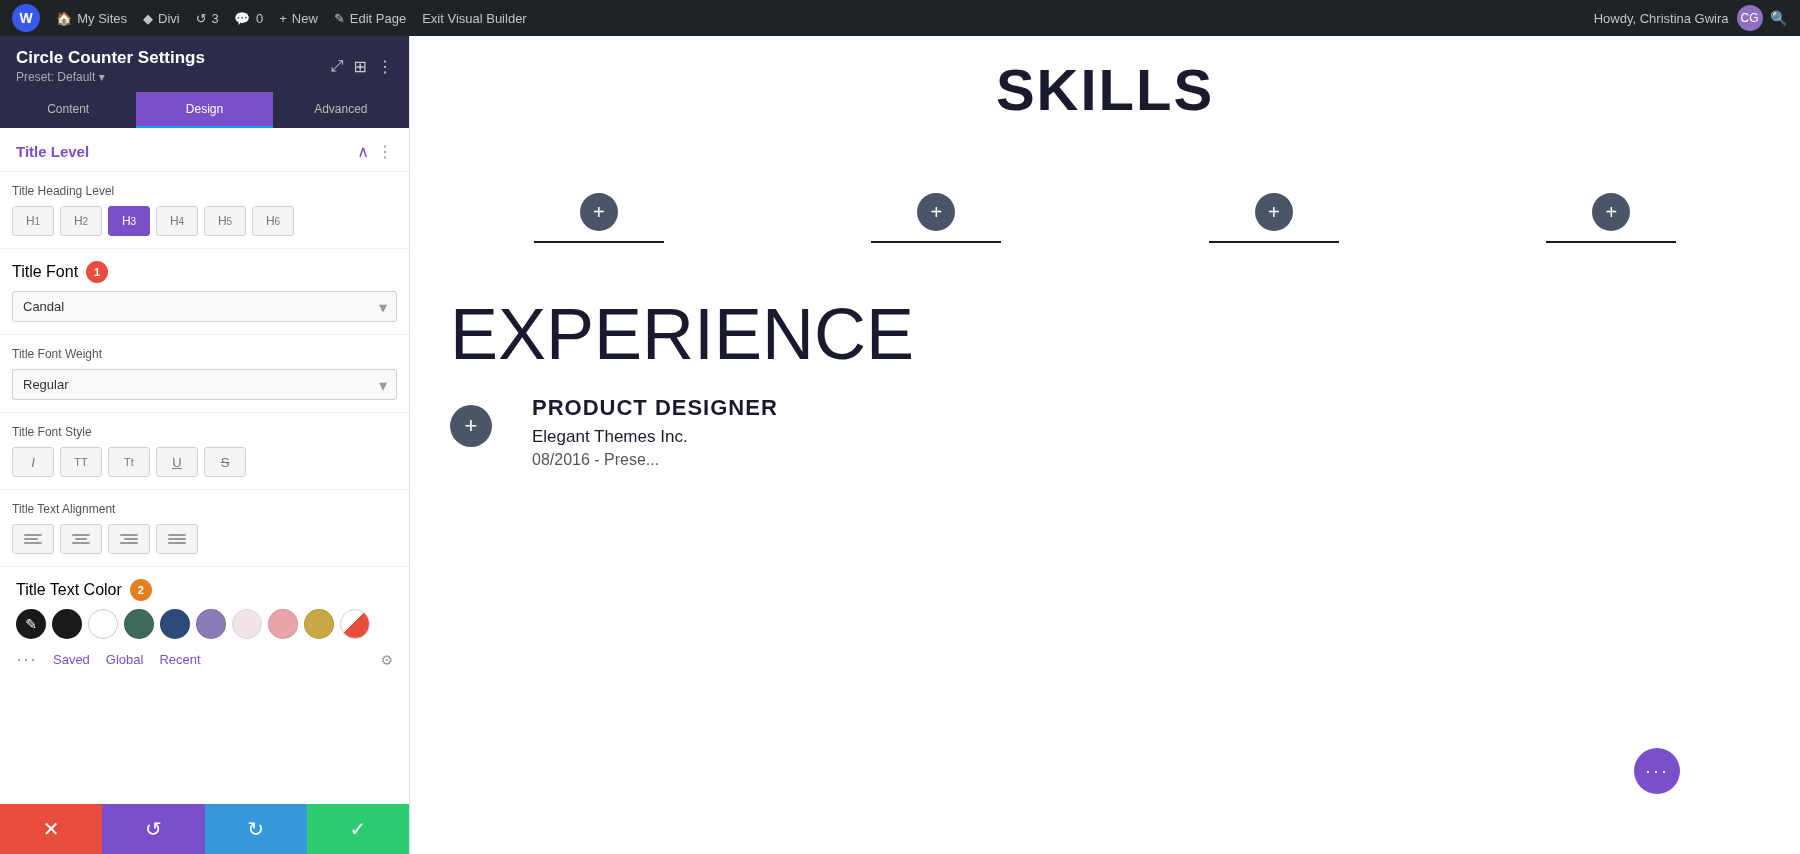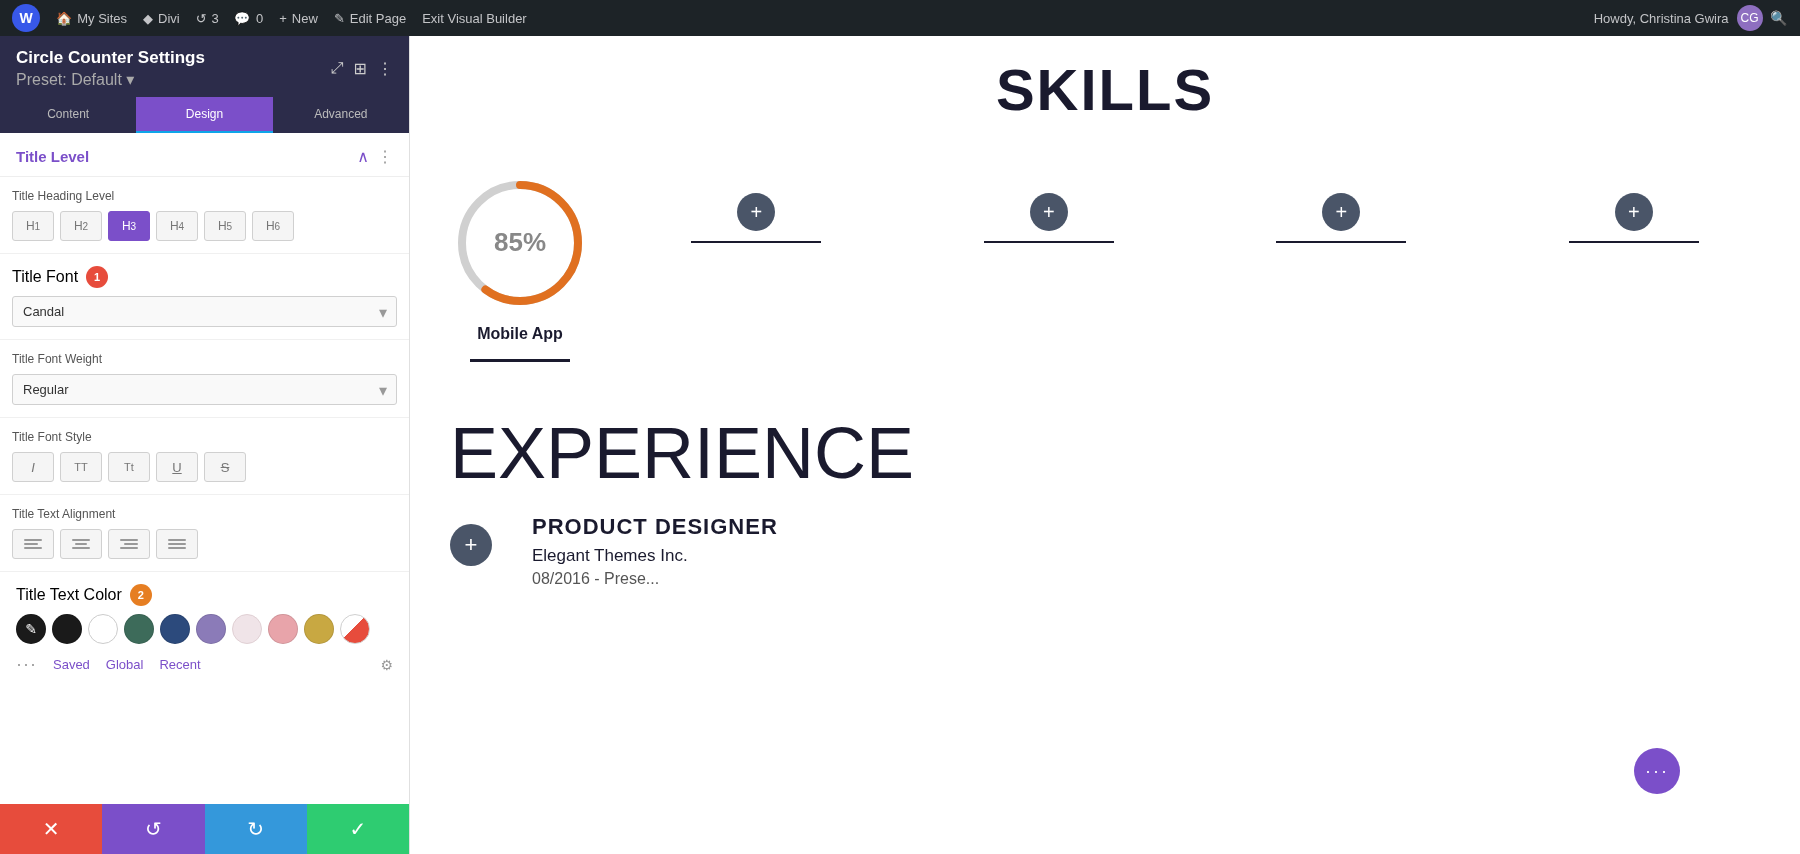--- a/index.html
+++ b/index.html
@@ -56,21 +56,21 @@
     
     .panel-header {
       background: #2c2c4a;
       color: #fff;
       padding: 12px 16px 8px;
       display: flex;
       align-items: center;
       justify-content: space-between;
     }
     .panel-title { font-size: 17px; font-weight: 600; }
-    .panel-preset { font-size: 16px; color: #aaa; margin-top: 2px; cursor: pointer; }
+    .panel-preset { font-size: 12px; color: #aaa; margin-top: 2px; cursor: pointer; }
     .panel-header-icons { display: flex; gap: 10px; }
     .panel-header-icon { color: #ccc; cursor: pointer; font-size: 16px; }
 
     
     .panel-tabs {
       display: flex;
       background: #2c2c4a;
     }
     .panel-tab {
       flex: 1; text-align: center; padding: 10px 0;
@@ -478,29 +478,20 @@
     </div>
 
   </div>
 
   <div class="right-content">
 
     <div class="skills-heading">SKILLS</div>
 
     <div class="circle-row">
 
-      <div class="circle-counter">
-        <svg class="circle-svg" viewBox="0 0 140 140">
-          <circle cx="70" cy="70" r="58" fill="none" stroke="#d0d0d0" stroke-width="8"></circle>
-          <circle cx="70" cy="70" r="58" fill="none" stroke="#e07020" stroke-width="8" stroke-dasharray="310 365" stroke-dashoffset="91" stroke-linecap="round" transform="rotate(-90 70 70)"></circle>
-          <text x="70" y="78" text-anchor="middle" font-size="26" font-weight="600" fill="#888" font-family="sans-serif">85%</text>
-        </svg>
-        <div class="circle-label">Mobile App</div>
-        <div class="circle-underline"></div>
-      </div>
 
       <div class="add-col">
         <div class="add-btn-circle">+</div>
         <div class="add-underline"></div>
       </div>
       <div class="add-col">
         <div class="add-btn-circle">+</div>
         <div class="add-underline"></div>
       </div>
       <div class="add-col">

